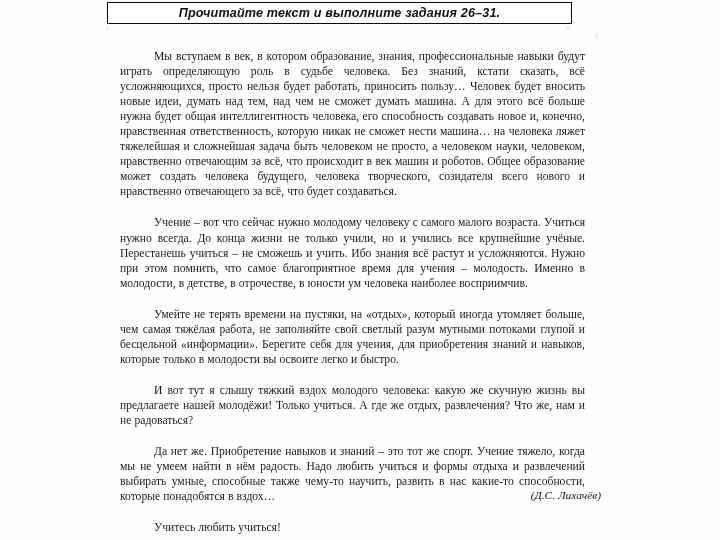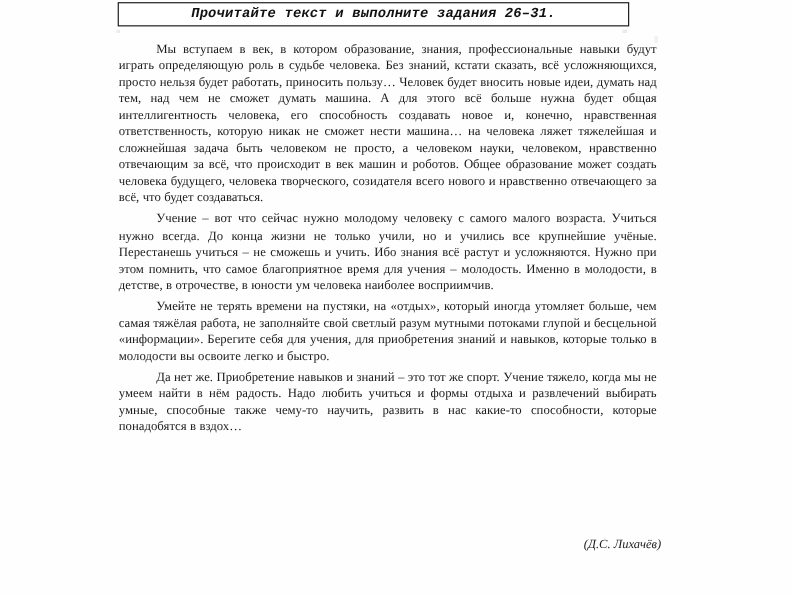--- a/index.html
+++ b/index.html
@@ -35,42 +35,42 @@
     width: 465px;
     height: 22px;
     box-sizing: border-box;
     border: 1.6px solid #0a0a0a;
     background: #ffffff;
     display: flex;
     align-items: center;
     justify-content: center;
   }
   .header-title {
-    font-family: Liberation Mono, monospace;
+    font-family: Liberation Sans, sans-serif;
     font-weight: bold;
     font-style: italic;
     font-size: 12.6px;
     letter-spacing: 0.15px;
     color: #111111;
     white-space: nowrap;
     line-height: 1;
     transform: translateY(-0.5px);
     text-align: center;
   }
 
   
   .text-column {
     position: absolute;
     left: 104px;
     top: 33px;
     width: 497px;
   }
 
   .para {
-    margin: 4px;
+    margin: 16px;
     text-align: justify;
     text-justify: inter-word;
     font-size: 11.6px;
     line-height: 15.05px;
     text-indent: 34px;
     color: #1a1a1a;
     word-spacing: 0.2px;
     hyphens: none;
   }
 
@@ -107,21 +107,23 @@
 <div class="page">
 
   <div class="header-box">
     <div class="header-title">Прочитайте текст и выполните задания 26–31.</div>
   </div>
 
   <div class="text-column">
     <p class="para">Мы вступаем в век, в котором образование, знания, профессиональные навыки будут играть определяющую роль в судьбе человека. Без знаний, кстати сказать, всё усложняющихся, просто нельзя будет работать, приносить пользу… Человек будет вносить новые идеи, думать над тем, над чем не сможет думать машина. А для этого всё больше нужна будет общая интеллигентность человека, его способность создавать новое и, конечно, нравственная ответственность, которую никак не сможет нести машина… на человека ляжет тяжелейшая и сложнейшая задача быть человеком не просто, а человеком науки, человеком, нравственно отвечающим за всё, что происходит в век машин и роботов. Общее образование может создать человека будущего, человека творческого, созидателя всего нового и нравственно отвечающего за всё, что будет создаваться.</p>
     <p class="para">Учение – вот что сейчас нужно молодому человеку с самого малого возраста. Учиться нужно всегда. До конца жизни не только учили, но и учились все крупнейшие учёные. Перестанешь учиться – не сможешь и учить. Ибо знания всё растут и усложняются. Нужно при этом помнить, что самое благоприятное время для учения – молодость. Именно в молодости, в детстве, в отрочестве, в юности ум человека наиболее восприимчив.</p>
     <p class="para">Умейте не терять времени на пустяки, на «отдых», который иногда утомляет больше, чем самая тяжёлая работа, не заполняйте свой светлый разум мутными потоками глупой и бесцельной «информации». Берегите себя для учения, для приобретения знаний и навыков, которые только в молодости вы освоите легко и быстро.</p>
+    <p class="para">И вот тут я слышу тяжкий вздох молодого человека: какую же скучную жизнь вы предлагаете нашей молодёжи! Только учиться. А где же отдых, развлечения? Что же, нам и не радоваться?</p>
     <p class="para">Да нет же. Приобретение навыков и знаний – это тот же спорт. Учение тяжело, когда мы не умеем найти в нём радость. Надо любить учиться и формы отдыха и развлечений выбирать умные, способные также чему-то научить, развить в нас какие-то способности, которые понадобятся в вздох…</p>
+    <p class="para">Учитесь любить учиться!</p>
   </div>
 
   <div class="attribution">(Д.С. Лихачёв)</div>
 
   <div class="scan-speck speck-a"></div>
   <div class="scan-speck speck-b"></div>
   <div class="scan-speck speck-c"></div>
 
 </div>
 

